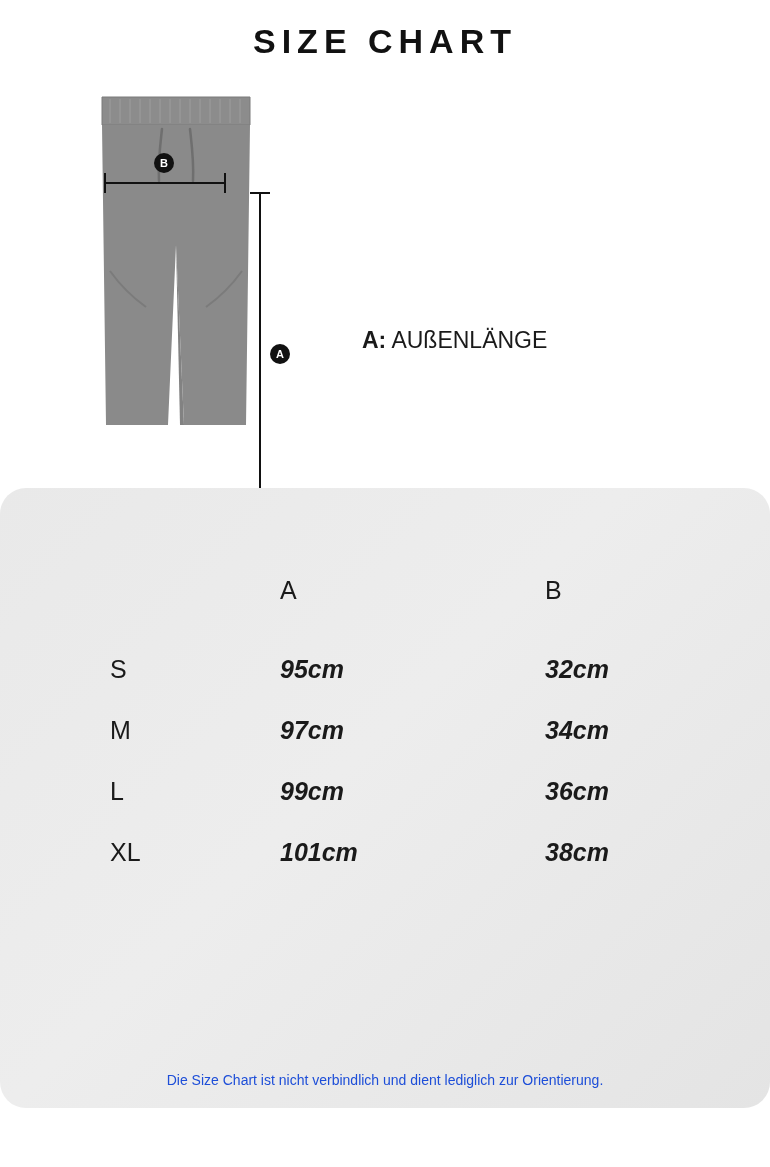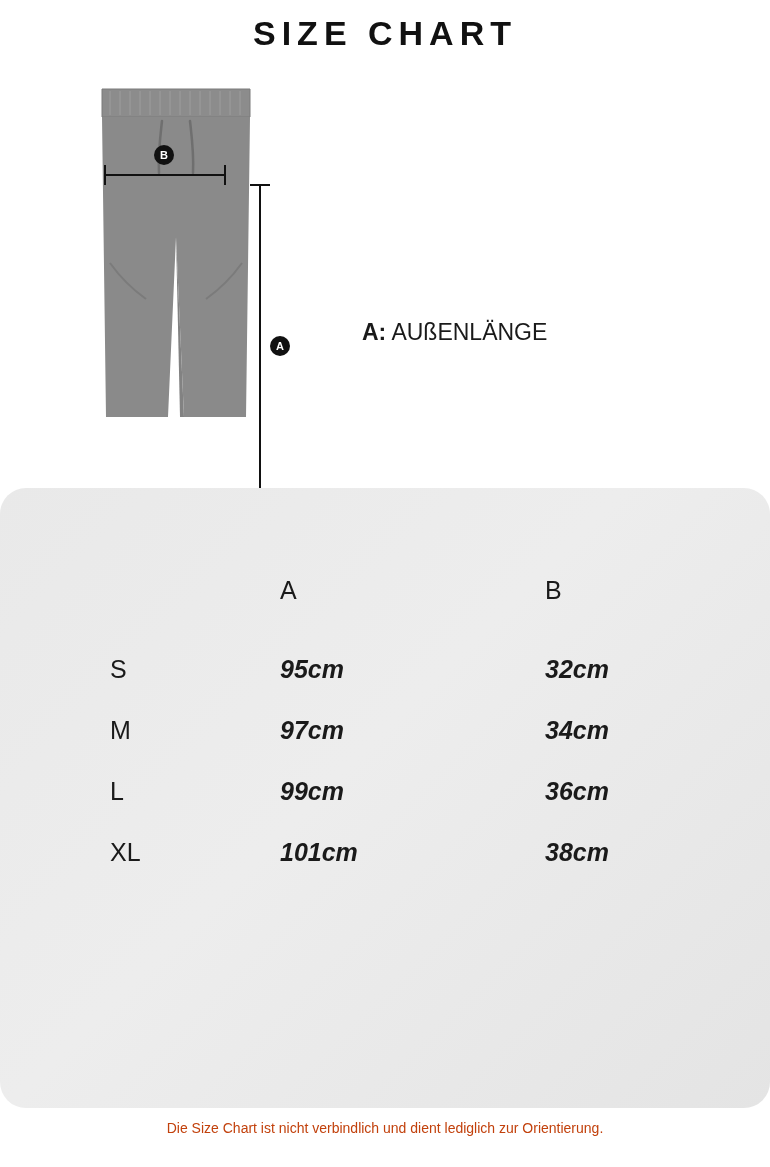--- a/index.html
+++ b/index.html
@@ -16,21 +16,21 @@
     position: relative;
   }
 
   
   .title {
     text-align: center;
     font-size: 34px;
     font-weight: bold;
     letter-spacing: 6px;
     color: #111111;
-    padding-top: 14px;
+    padding-top: 22px;
     padding-bottom: 4px;
   }
 
   
   .diagram {
     position: relative;
     height: 400px;
   }
 
   
@@ -140,25 +140,25 @@
   }
   table.size-table .c-size { width: 170px; padding-left: 110px; }
   table.size-table .c-a    { width: 265px; }
   table.size-table .c-b    { }
   td.c-size { font-weight: normal; }
   td.c-a, td.c-b { font-weight: bold; font-style: italic; }
 
   .footnote {
     position: absolute;
     left: 0;
-    top: 1120px;
+    top: 1072px;
     width: 770px;
     text-align: center;
     font-size: 14px;
-    color: #c2410c;
+    color: #1d4ed8;
   }
 </style>
 </head>
 <body>
 
 <div class="title">SIZE CHART</div>
 
 <div class="diagram">
 
   <div class="pants-wrap">

